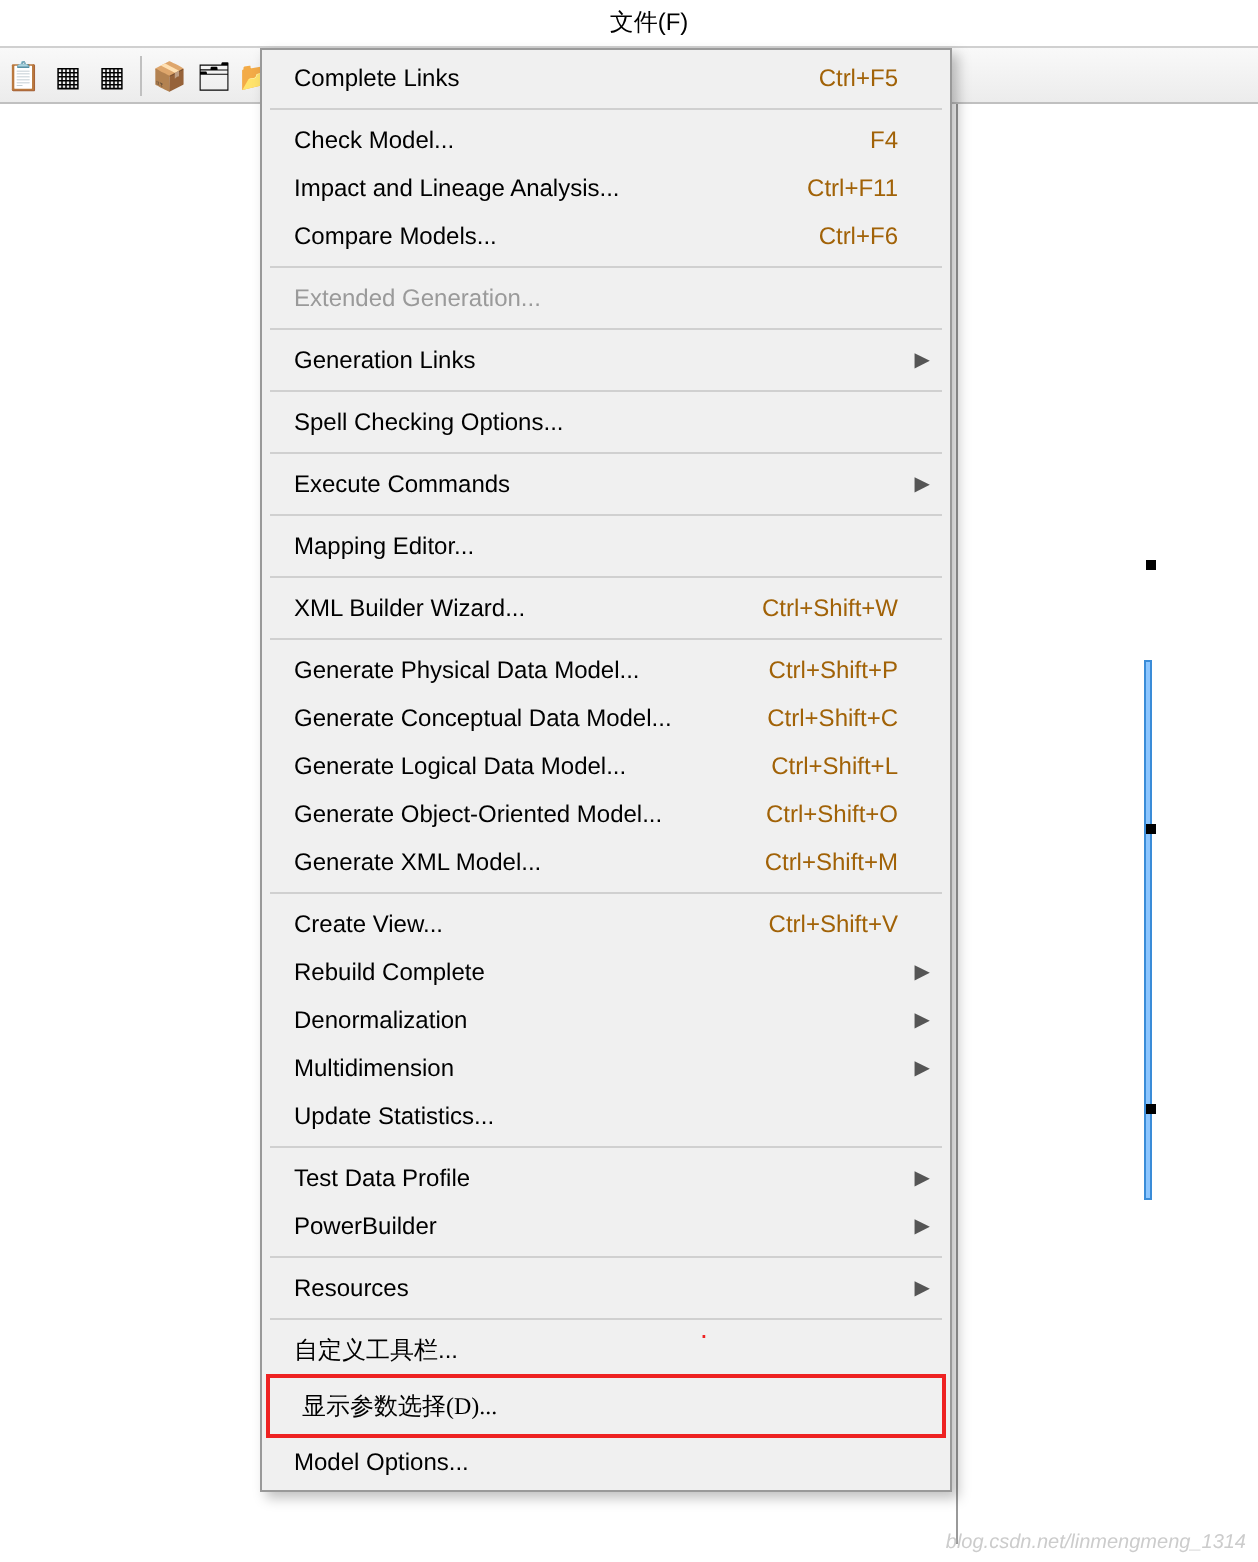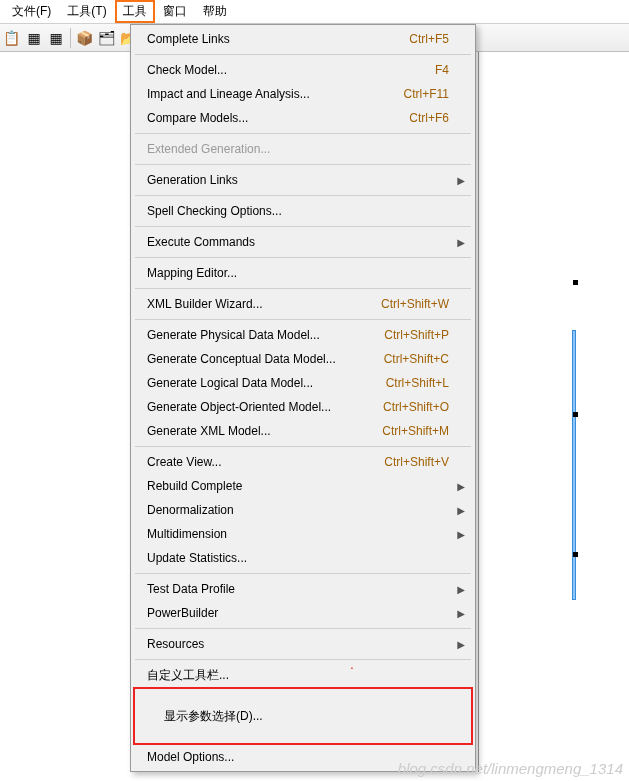--- a/index.html
+++ b/index.html
@@ -10,23 +10,24 @@
   color: #000;
   width: 629px;
   height: 781px;
   overflow: hidden;
   position: relative;
 }
 .menubar {
   display: flex;
   align-items: center;
   height: 24px;
-  padding-left: 4px;
+  padding-left: 20px;
   background: #fff;
   border-bottom: 1px solid #d0d0d0;
+  flex-direction: column;
 }
 .menubar-item {
   padding: 3px 8px;
   cursor: default;
 }
 .menubar-item.selected {
   border: 2px solid #f97316;
   padding: 1px 6px;
 }
 .toolbar {
@@ -79,21 +80,22 @@
   color: #555;
   font-size: 10px;
 }
 .menu-sep {
   height: 1px;
   background: #d0d0d0;
   margin: 3px 2px;
 }
 .highlight-box {
   border: 2px solid #e22;
-  padding: 16px;
+  padding: 3px;
+  font-family: Liberation Serif, serif;
 }
 .highlight-box .menu-item {
   margin: -1px;
   height: 24px;
 }
 .canvas-area {
   position: absolute;
   left: 478px;
   top: 52px;
   width: 150px;
@@ -109,21 +111,21 @@
   height: 270px;
   background: #8cc6ff;
   border: 1px solid #3a8cd8;
 }
 .dot { position:absolute; width:5px; height:5px; background:#000; }
 .watermark {
   position: absolute;
   bottom: 4px;
   right: 6px;
   color: #ccc;
-  font-size: 15px;
+  font-size: 10px;
   font-style: italic;
 }
 .red-dot {
   position:absolute;
   left:350px;
   top:656px;
   color:#e22;
   font-size:14px;
 }
 </style>

